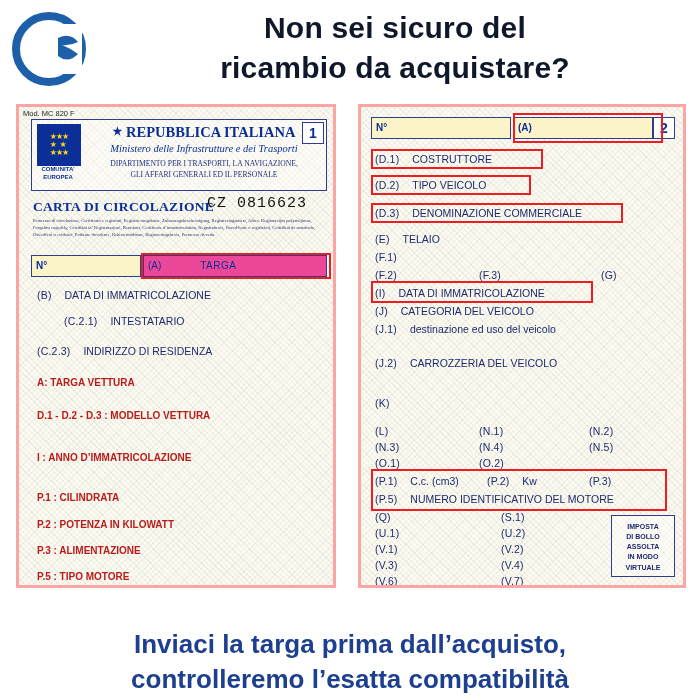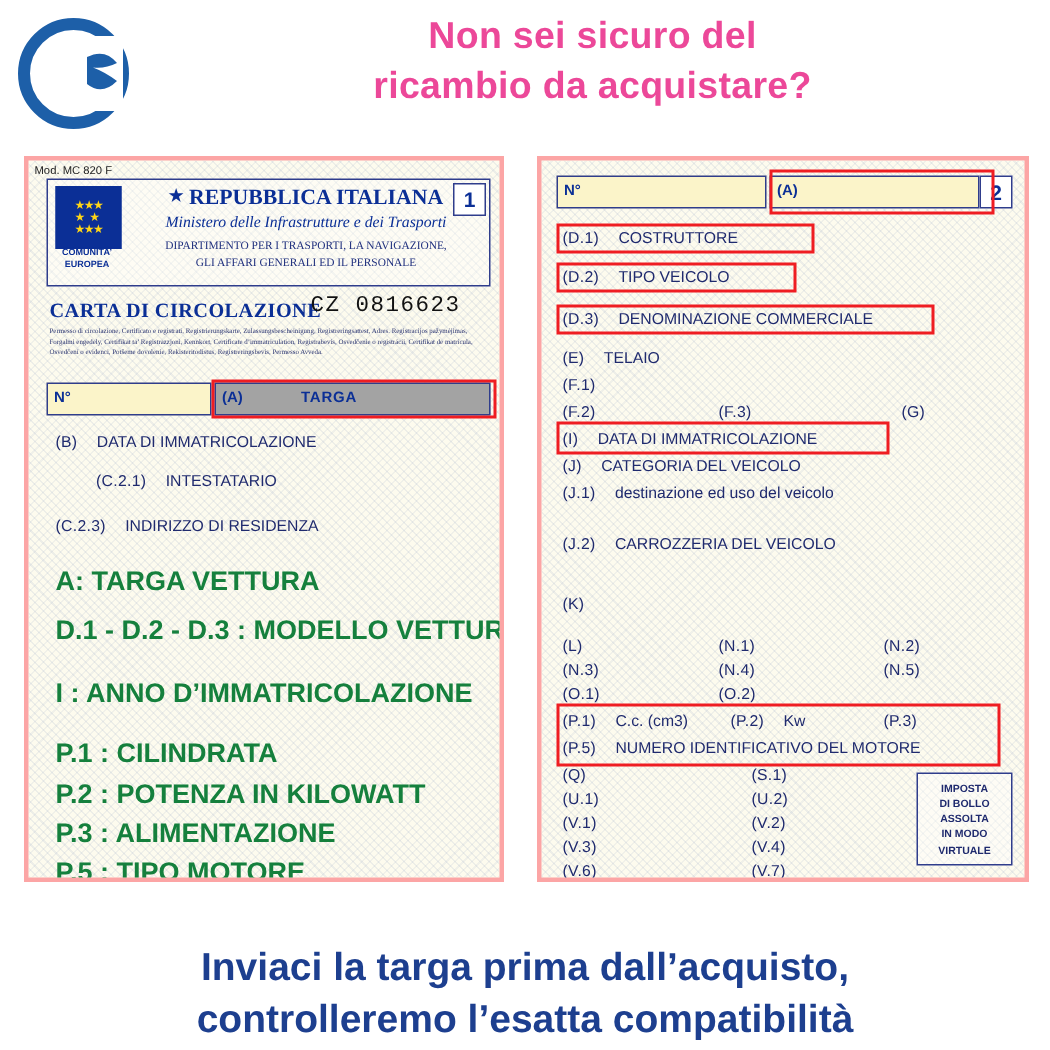--- a/index.html
+++ b/index.html
@@ -25,22 +25,22 @@
   .logo {
     position: absolute;
     left: 12px; top: 12px;
     width: 74px; height: 74px;
   }
   .header-title {
     position: absolute;
     left: 100px; top: 8px;
     width: 590px;
     text-align: center;
-    color: #ec4899;
-    font-size: 25px;
+    color: #0f172a;
+    font-size: 30px;
     font-weight: bold;
     line-height: 1.32;
     letter-spacing: .2px;
   }
 
   
   .footer {
     position: absolute;
     left: 0; bottom: 4px;
     width: 700px;
@@ -206,24 +206,24 @@
     font-size: 10px;
     font-weight: bold;
     padding: 4px 0 0 4px;
   }
   .a-cell {
     position: absolute;
     left: 112px; top: 0;
     width: 184px; height: 22px;
     border: 1px solid #2f3d8c;
     box-sizing: border-box;
-    background: #a3a3a3;
+    background: #ec4899;
     color: #0b2f96;
     font-size: 10px;
-    font-weight: bold;
+    font-weight: normal;
     padding: 4px 0 0 4px;
   }
   .a-cell .targa {
     margin-left: 36px;
     letter-spacing: .5px;
   }
 
   .hl {
     position: absolute;
     border: 2.4px solid #ef1d22;
@@ -236,23 +236,23 @@
     color: #1f2a6e;
     font-size: 10.5px;
     font-family: "Liberation Sans", sans-serif;
     white-space: nowrap;
   }
   .field .code { letter-spacing: .2px; }
   .field .val  { margin-left: 10px; }
 
   .redline {
     position: absolute;
-    color: #15803d;
-    font-weight: bold;
-    font-size: 18px;
+    color: #b91c1c;
+    font-weight: bold;
+    font-size: 10px;
     white-space: nowrap;
   }
 
   
   .r-n-cell {
     position: absolute;
     left: 10px; top: 10px;
     width: 140px; height: 22px;
     border: 1px solid #2f3d8c;
     box-sizing: border-box;

